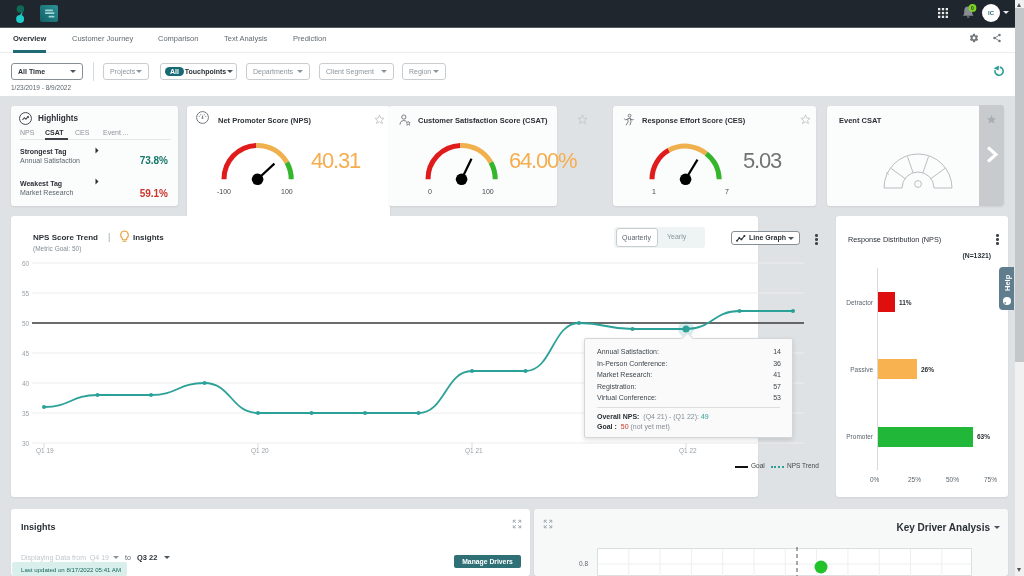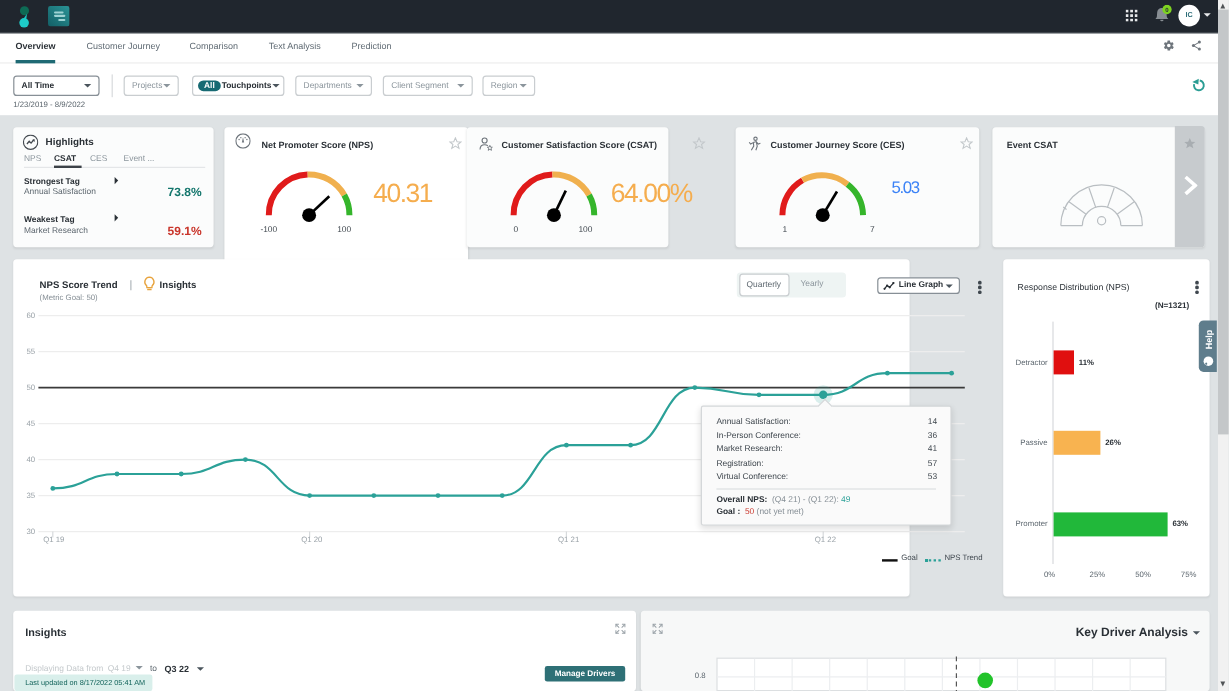--- a/index.html
+++ b/index.html
@@ -191,34 +191,34 @@
   <div class="abs txt" style="left:39px;top:82px;font-size:7px;color:#3f474e;">0</div>
   <div class="abs txt" style="left:93px;top:82px;font-size:7px;color:#3f474e;">100</div>
   <div class="abs txt" style="left:120px;top:42px;font-size:22px;letter-spacing:-1.2px;color:#f5ad4e;">64.00%</div>
 </div>
 
 <div class="card" style="left:613px;width:203px;">
   <svg class="abs" style="left:9px;top:7px" width="14" height="14" viewBox="0 0 24 24" fill="none" stroke="#6e757c" stroke-width="1.6">
     <circle cx="13" cy="4.5" r="2.4"></circle>
     <path d="M7 21 L10.5 15 L10 10 L6 12 L4 9.5 M10 10 L14 8.5 L17 12 L20 11 M14 8.5 L15.5 15 L13.5 21"></path>
   </svg>
-  <div class="ctitle" style="left:29px;">Customer Journey Score (CES)</div>
+  <div class="ctitle" style="left:29px;">Response Effort Score (CES)</div>
   <svg class="star" style="left:187px;" viewBox="0 0 24 24">
       <path d="M12 2 L15 9 L22 9.3 L16.5 14 L18.5 21 L12 17 L5.5 21 L7.5 14 L2 9.3 L9 9 Z" fill="none" stroke="#c3c8cb" stroke-width="2"></path>
     </svg>
   <svg class="abs" style="left:35px;top:36px" width="76" height="48" viewBox="0 0 76 48">
     <path d="M4 37.3 A33.6 33.6 0 0 1 20.8 8.2" fill="none" stroke="#e01b1b" stroke-width="5"></path>
     <path d="M20.8 8.2 A33.6 33.6 0 0 1 58.3 11.6" fill="none" stroke="#f0b04e" stroke-width="5"></path>
     <path d="M58.3 11.6 A33.6 33.6 0 0 1 71.2 37.3" fill="none" stroke="#35b52b" stroke-width="5"></path>
     <line x1="37.6" y1="37.3" x2="49.5" y2="17.6" stroke="#000" stroke-width="2.2"></line>
     <circle cx="37.6" cy="37.3" r="5.8" fill="#000"></circle>
   </svg>
   <div class="abs txt" style="left:39px;top:82px;font-size:7px;color:#3f474e;">1</div>
   <div class="abs txt" style="left:112px;top:82px;font-size:7px;color:#3f474e;">7</div>
-  <div class="abs txt" style="left:130px;top:42px;font-size:14px;letter-spacing:-1.2px;color:#3b82f6;">5.03</div>
+  <div class="abs txt" style="left:130px;top:42px;font-size:22px;letter-spacing:-1.2px;color:#737373;">5.03</div>
 </div>
 
 <div class="card" style="left:827px;width:177px;">
   <div class="abs txt" style="left:12px;top:9.5px;font-size:7.5px;font-weight:bold;color:#2a3036;">Event CSAT</div>
   <svg class="abs" style="left:55px;top:39px" width="72" height="46" viewBox="0 0 72 46">
     <g fill="none" stroke="#b9bec2" stroke-width="1">
       <path d="M2 43 A34 34 0 0 1 70 43"></path>
       <path d="M20 43 A16 16 0 0 1 52 43"></path>
       <line x1="2" y1="43" x2="20" y2="43"></line>
       <line x1="52" y1="43" x2="70" y2="43"></line>

